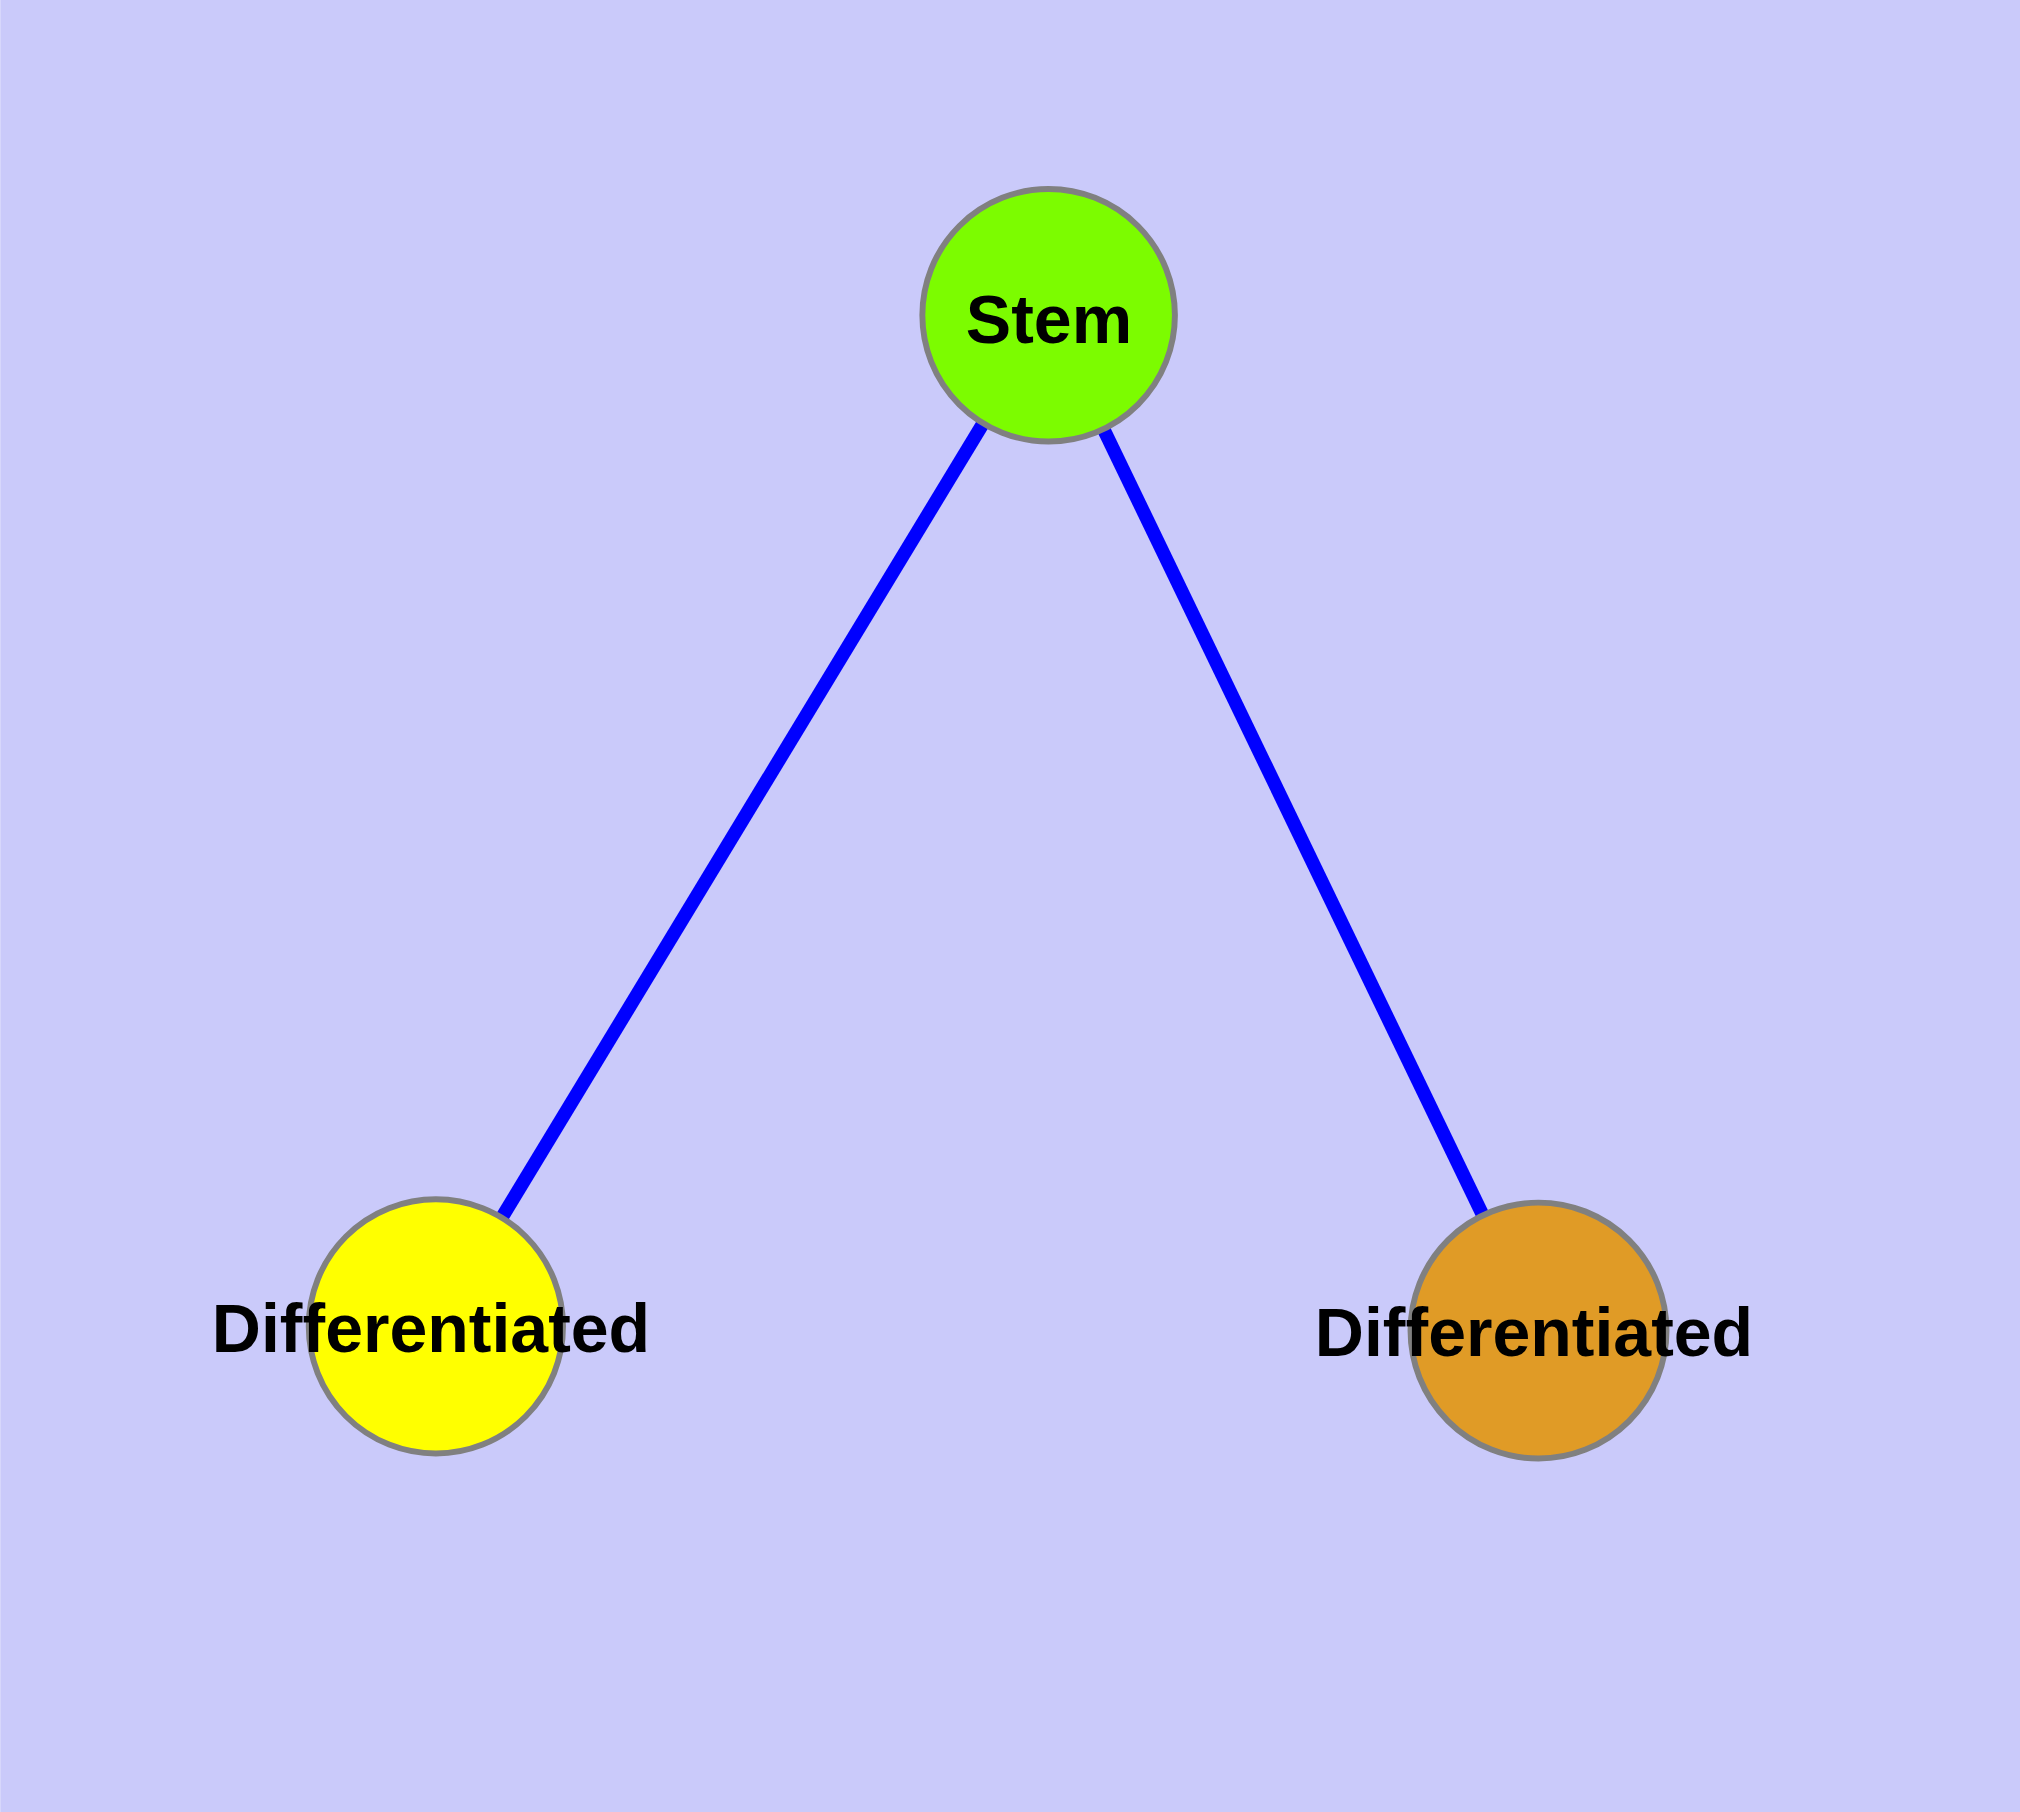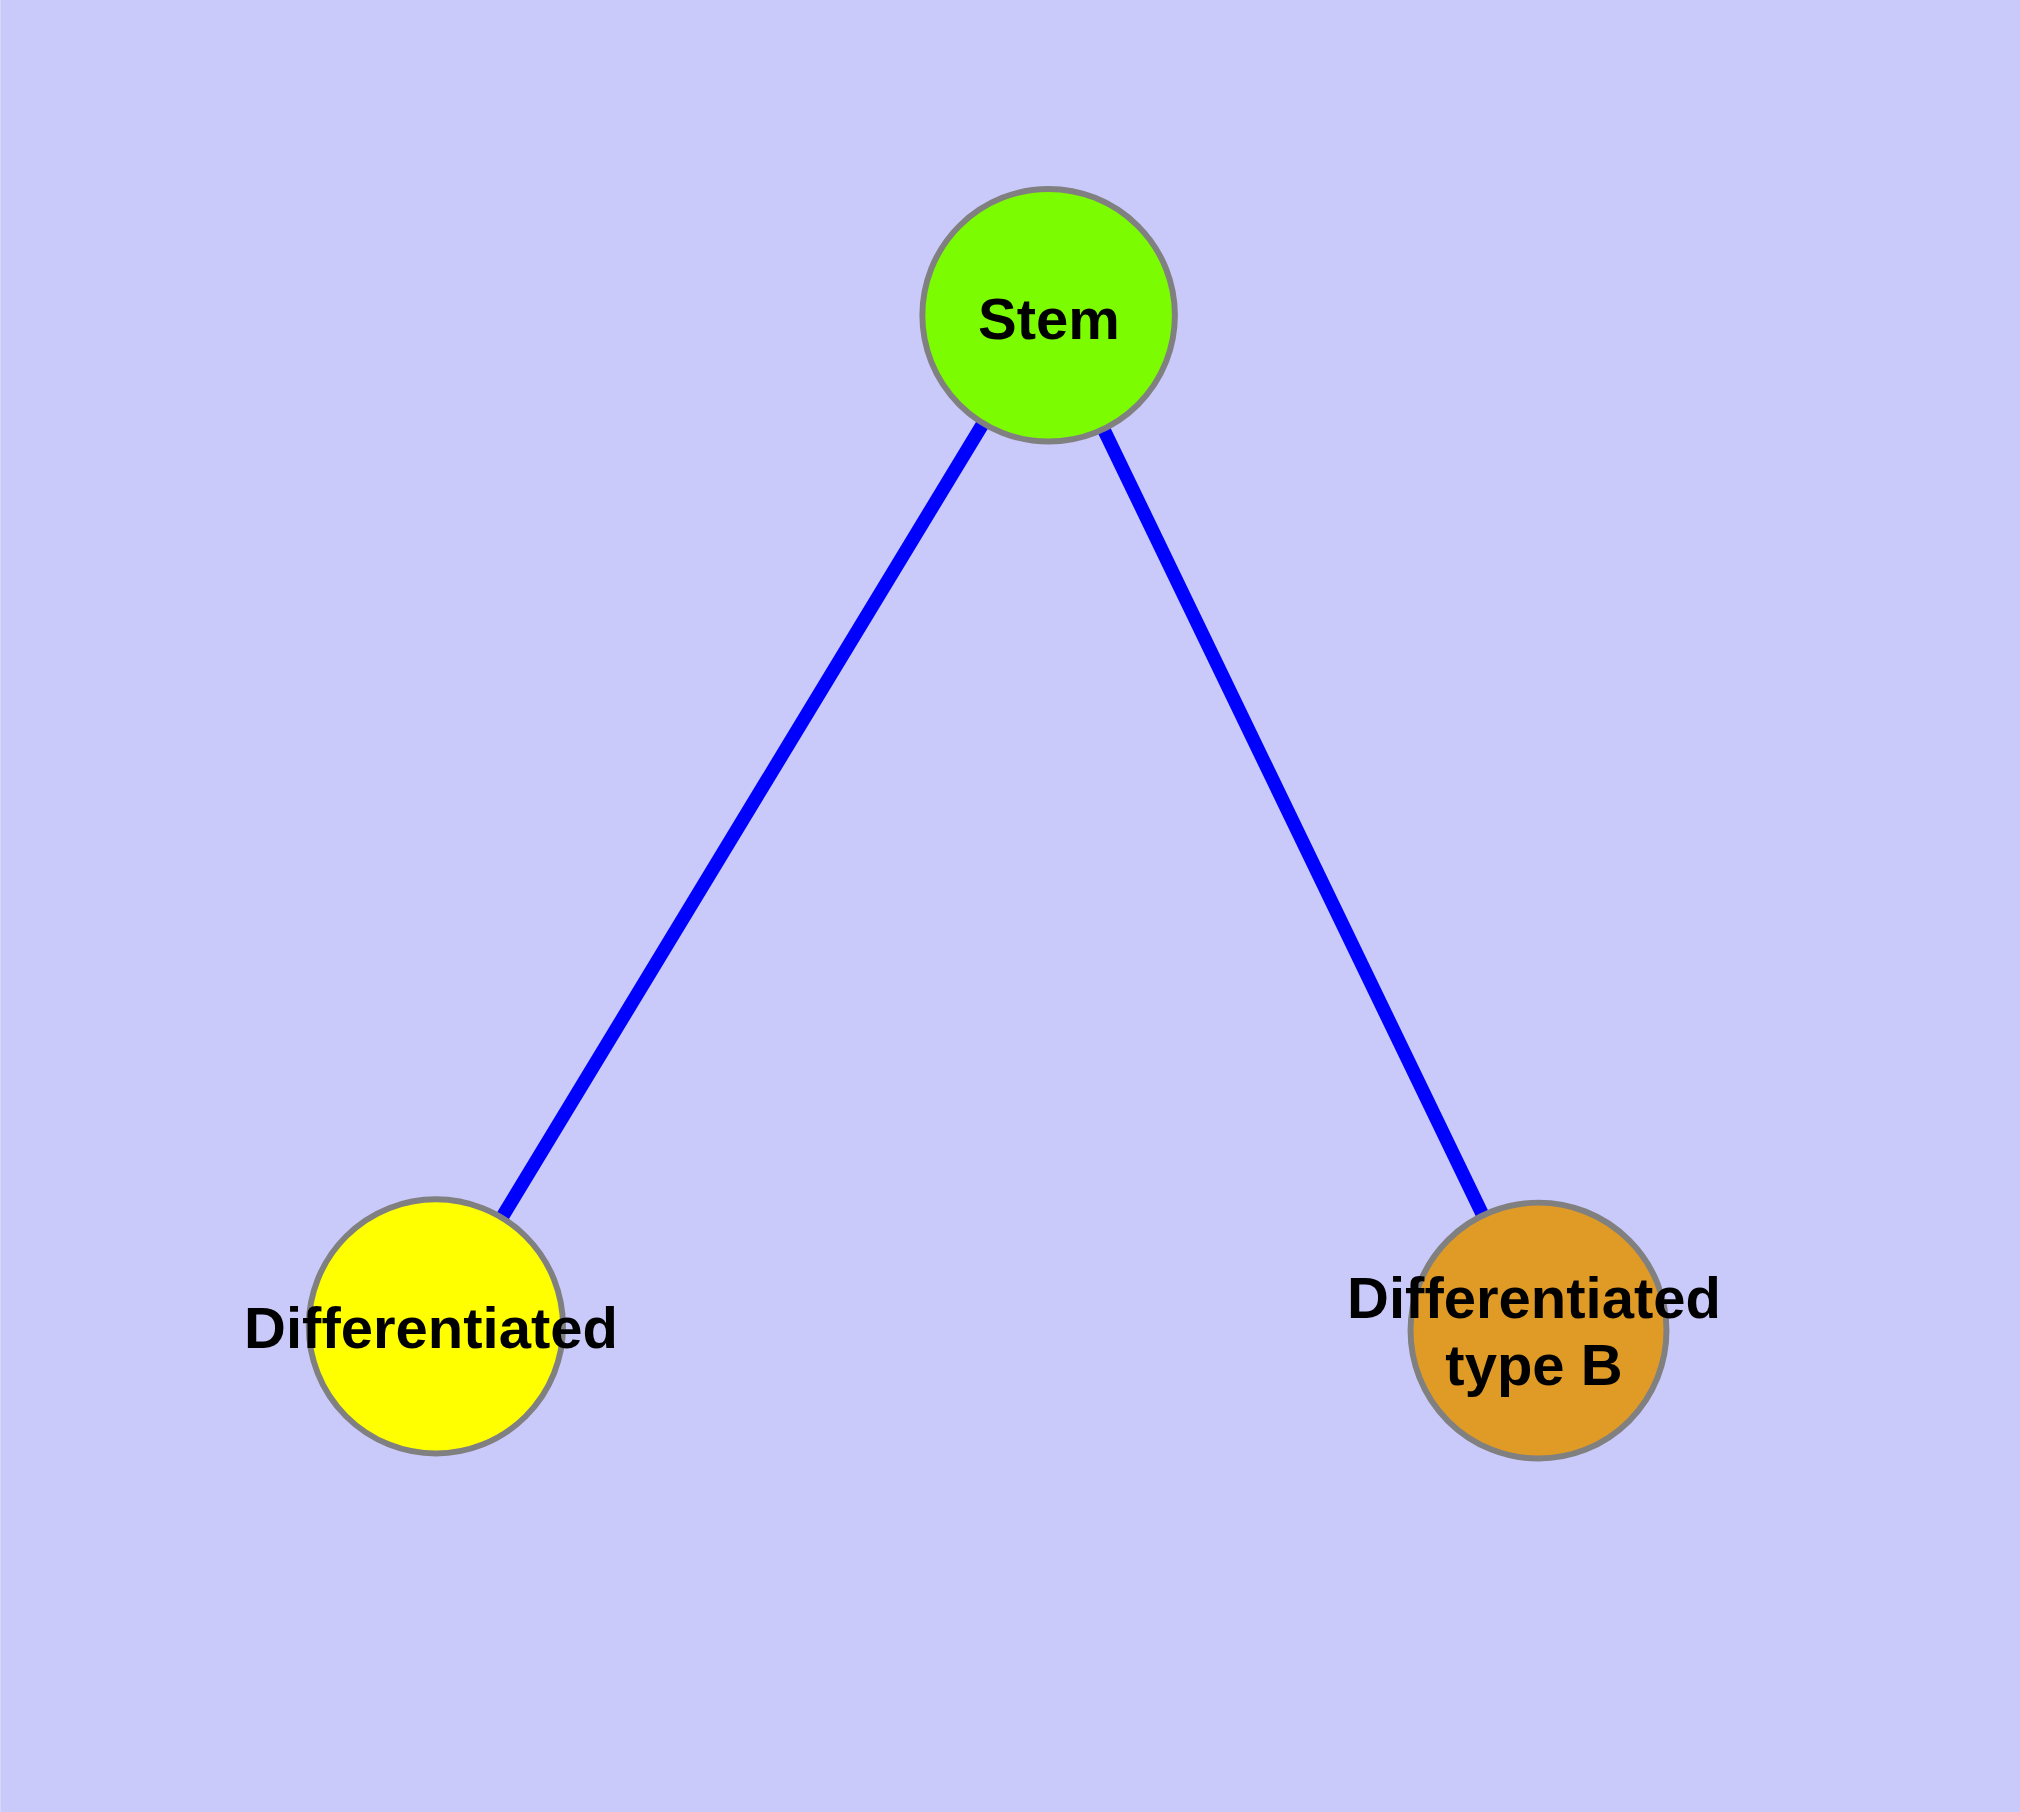--- a/index.html
+++ b/index.html
@@ -19,21 +19,21 @@
     top: 0;
     width: 100%;
     height: 100%;
     display: block;
   }
   .node-label {
     position: absolute;
     transform: translate(-50%, -50%);
     text-align: center;
     font-weight: bold;
-    font-size: 58px;
+    font-size: 68px;
     line-height: 1.15;
     color: #000000;
     white-space: nowrap;
   }
   .node-label span {
     display: block;
   }
 </style>
 </head>
 <body>
@@ -55,17 +55,16 @@
   <div class="node-label" style="left:1049px; top:319px;">
     <span>Stem</span>
   </div>
 
   <div class="node-label" style="left:431px; top:1328px;">
     <span>Differentiated</span>
   </div>
 
   <div class="node-label" style="left:1534px; top:1332px;">
     <span>Differentiated</span>
-    <span>type B</span>
   </div>
 
 </div>
 
 
 </body></html>

